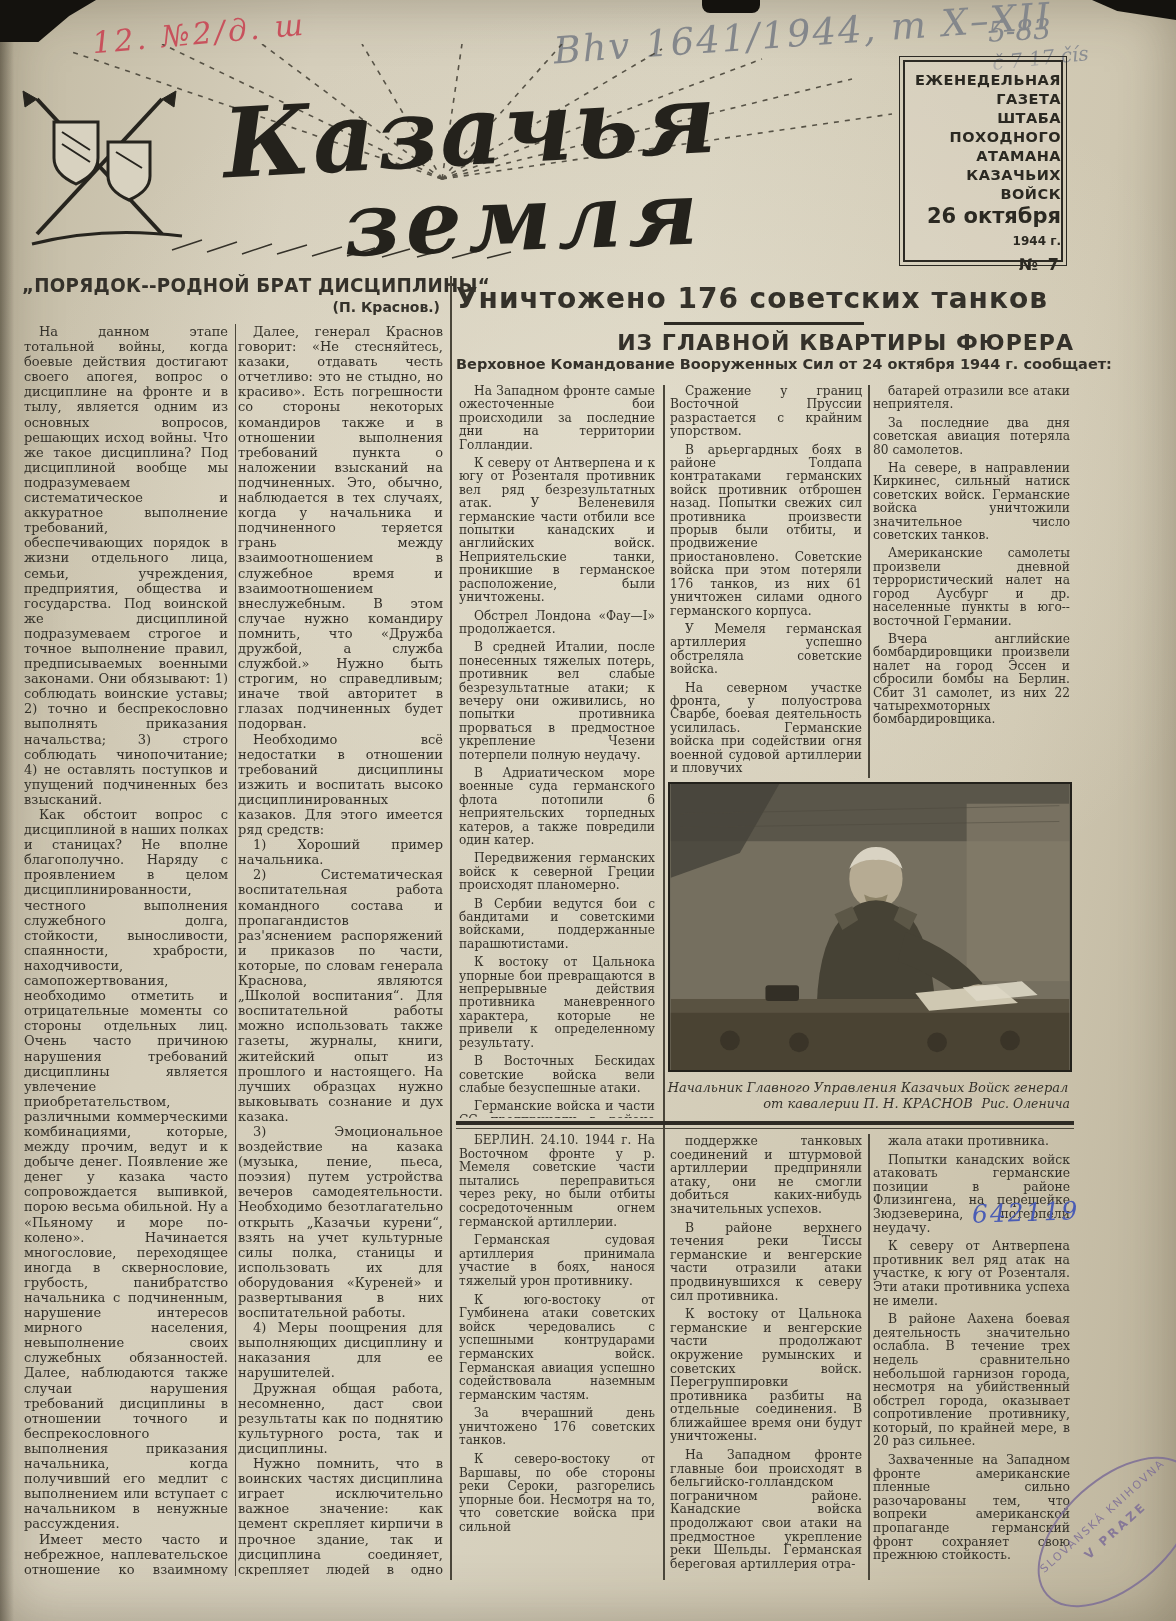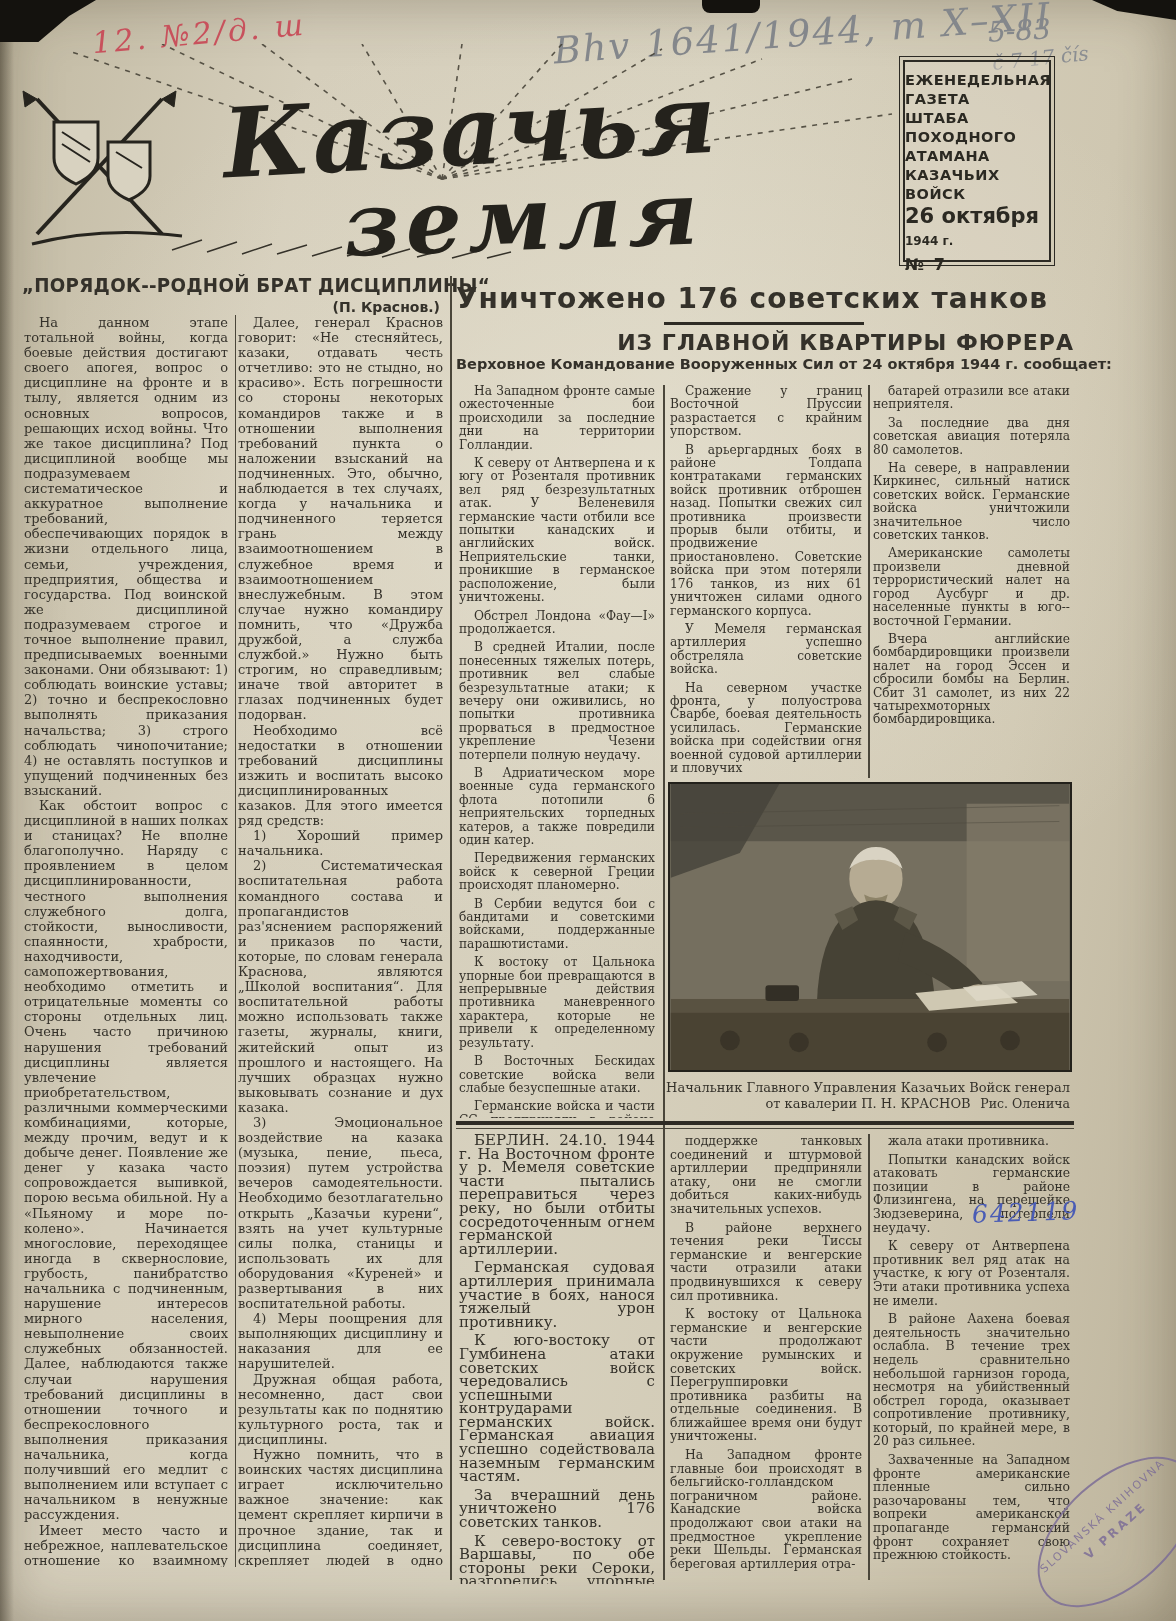--- a/index.html
+++ b/index.html
@@ -18,40 +18,40 @@
   .art-left-edge{left:0;top:0;width:14px;height:100%;background:linear-gradient(90deg,rgba(40,34,22,.45),rgba(0,0,0,0));}
   
   .hand{position:absolute;font-style:italic;white-space:nowrap;}
   .hand-red{left:92px;top:16px;font-size:30px;color:#c8515c;transform:rotate(-5deg);letter-spacing:3px;}
   .hand-pencil{left:553px;top:12px;font-size:37px;color:#84878b;transform:rotate(-4deg);letter-spacing:2px;}
   .hand-583{left:988px;top:14px;font-size:28px;color:#84878b;transform:rotate(-3deg);z-index:1;}
   .hand-717{left:992px;top:46px;font-size:20px;color:#8b8e92;transform:rotate(-6deg);z-index:1;}
   .hand-blue{left:972px;top:1198px;font-size:25px;color:#4a5cb5;transform:rotate(-2deg);z-index:5;letter-spacing:2px;}
   
   .masthead-svg{position:absolute;left:12px;top:44px;width:885px;height:220px;}
-  .infobox{position:absolute;left:903px;top:60px;width:148px;height:202px;
+  .infobox{position:absolute;left:903px;top:60px;width:160px;height:202px;
     border:2px solid #2c2a24;outline:1px solid #2c2a24;outline-offset:3px;
-    background:rgba(222,216,200,.4);text-align:left;z-index:2;
+    background:rgba(222,216,200,.4);text-align:right;z-index:2;
     font-family:"DejaVu Sans", sans-serif;font-weight:bold;color:#2b2922;
     padding-top:9px;box-sizing:border-box;}
   .ibox-line{font-size:14.5px;line-height:19px;letter-spacing:.5px;margin:0;}
   .ibox-date{font-size:21px;}
   .ibox-year{font-size:12px;margin-top:6px;}
   .ibox-issue{font-size:16px;margin-top:7px;letter-spacing:2px;}
   
   .vrule{position:absolute;width:1.5px;background:#44403511;background:#4a463a;}
   .hrule-heavy{position:absolute;height:4px;background:#2e2b24;}
   .hrule-thin{position:absolute;height:1px;background:#4a463a;}
   
   .left-art{position:absolute;left:22px;top:274px;width:428px;}
   .left-title{font-family:"DejaVu Sans", sans-serif;font-weight:bold;font-size:19px;
     text-align:center;letter-spacing:.3px;white-space:nowrap;transform:scaleX(.96);transform-origin:left;}
   .left-byline{font-family:"DejaVu Sans", sans-serif;font-weight:bold;font-size:14px;
     text-align:right;padding-right:10px;margin-top:3px;}
-  .left-cols{display:flex;margin-top:0;height:1252px;overflow:hidden;}
+  .left-cols{display:flex;margin-top:9px;height:1252px;overflow:hidden;}
   .lcol{width:50%;box-sizing:border-box;padding:0 7px 0 2px;text-align:justify;
     font-size:13px;line-height:15.1px;}
   .lcol.first{border-right:1.5px solid #4a463a;}
   .para{margin:0;text-indent:15px;}
   .para-sp{margin:0 0 5px;text-indent:15px;}
   
   .hq-head{position:absolute;left:456px;top:282px;width:618px;
     font-family:"DejaVu Sans", sans-serif;font-weight:bold;font-size:28px;letter-spacing:1px;
     white-space:nowrap;}
   .hq-headrule{position:absolute;left:664px;top:322px;width:200px;height:3px;background:#2e2b24;}
@@ -60,25 +60,25 @@
   .hq-lead{position:absolute;left:456px;top:356px;width:618px;
     font-family:"DejaVu Sans", sans-serif;font-weight:bold;font-size:14.5px;white-space:nowrap;}
   .newscol{position:absolute;text-align:justify;font-size:12.2px;line-height:13.4px;overflow:hidden;}
   .hq1{left:459px;top:385px;width:196px;height:733px;}
   .hq2{left:670px;top:385px;width:192px;height:392px;}
   .hq3{left:873px;top:385px;width:197px;height:392px;}
   
   .photo{position:absolute;left:668px;top:782px;width:404px;height:290px;
     border:2px solid #23211b;box-sizing:border-box;background:#6f6a5c;}
   .photo svg{display:block;width:100%;height:100%;}
-  .caption{position:absolute;left:662px;top:1080px;width:412px;font-size:13px;line-height:16px;text-align:center;}
+  .caption{position:absolute;left:662px;top:1080px;width:412px;font-size:13px;line-height:16px;text-align:center;font-style:italic;}
   .caption .cap2{position:relative;}
   .caption .credit{position:absolute;right:4px;top:0;font-size:12.5px;}
   
-  .b1{left:459px;top:1134px;width:196px;height:450px;font-size:15px;line-height:13.6px;}
+  .b1{left:459px;top:1134px;width:196px;height:450px;font-size:12px;line-height:13.6px;}
   .b2{left:670px;top:1134px;width:192px;height:450px;font-size:12.4px;line-height:13.6px;}
   .b3{left:873px;top:1134px;width:197px;height:450px;font-size:12.4px;line-height:13.6px;}
   
   .stamp{position:absolute;left:1022px;top:1478px;width:190px;height:108px;
     transform:rotate(-42deg);border:2.5px solid #7d6e97;border-radius:50%;
     color:#7d6e97;text-align:center;box-sizing:border-box;padding-top:24px;
     font-family:"DejaVu Sans", sans-serif;opacity:.85;z-index:4;}
   .stamp .s1{font-size:11px;letter-spacing:2px;}
   .stamp .s2{font-size:12px;letter-spacing:3px;margin-top:6px;font-weight:bold;}
 </style>

